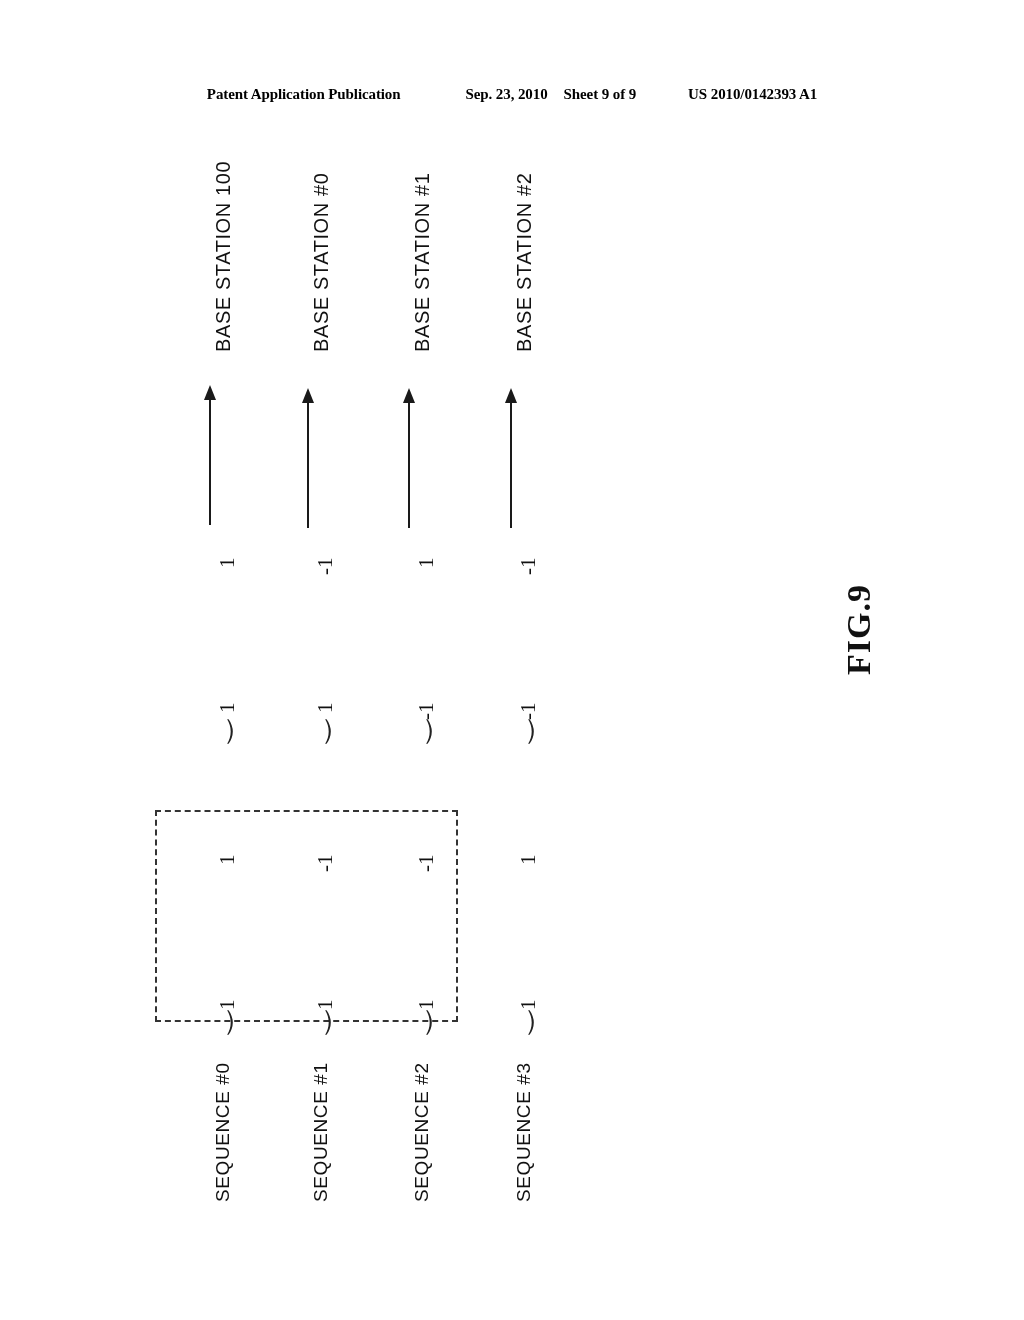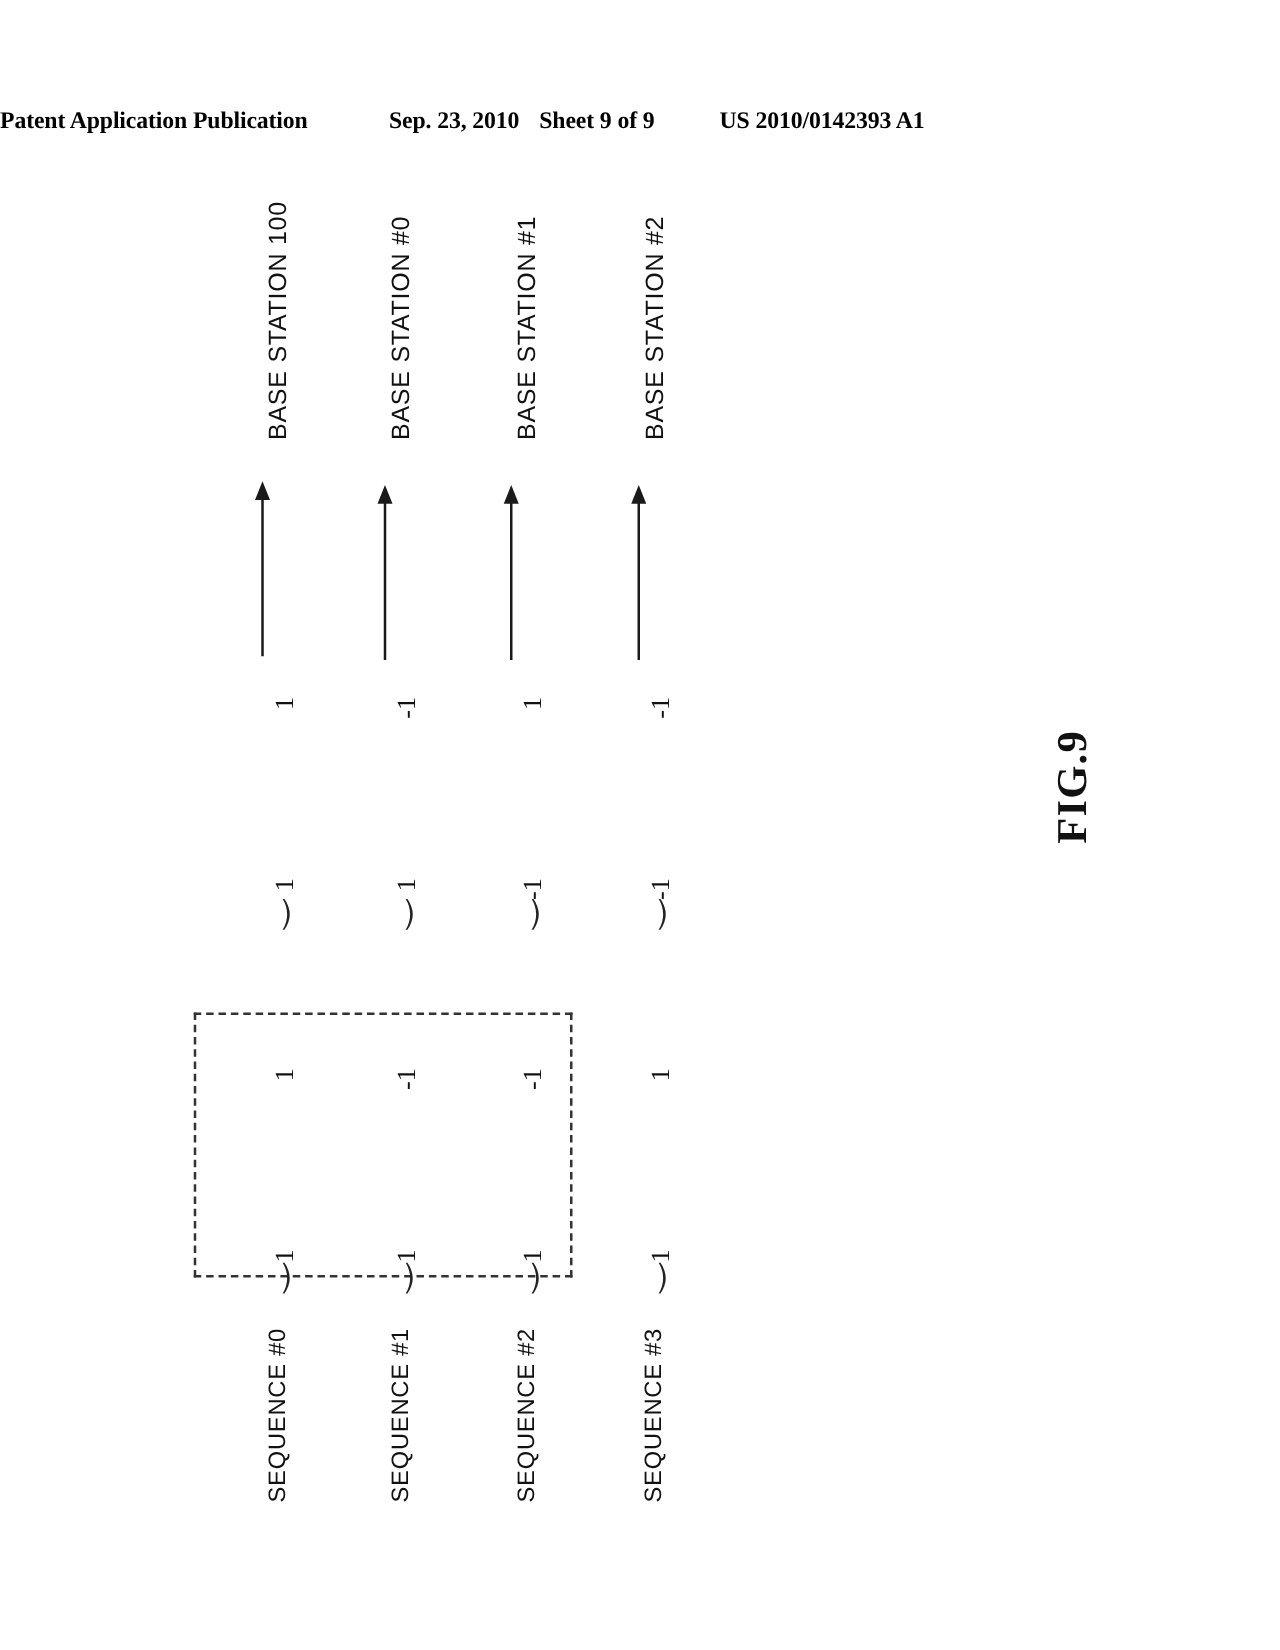--- a/index.html
+++ b/index.html
@@ -19,23 +19,24 @@
 
   
   #page-header {
     position: absolute;
     top: 86px;
     left: 0;
     width: 1024px;
     height: 30px;
     display: flex;
     align-items: baseline;
+    justify-content: center;
     font-family: "Liberation Serif", serif;
     font-weight: bold;
-    font-size: 19px;
+    font-size: 15px;
     letter-spacing: -0.1px;
     white-space: nowrap;
   }
   #page-header .hdr-title { }
   #page-header .hdr-date  { margin-left: 65px; }
   #page-header .hdr-sheet { margin-left: 16px; }
   #page-header .hdr-pub   { margin-left: 52px; }
 
   
   #figure-canvas {

